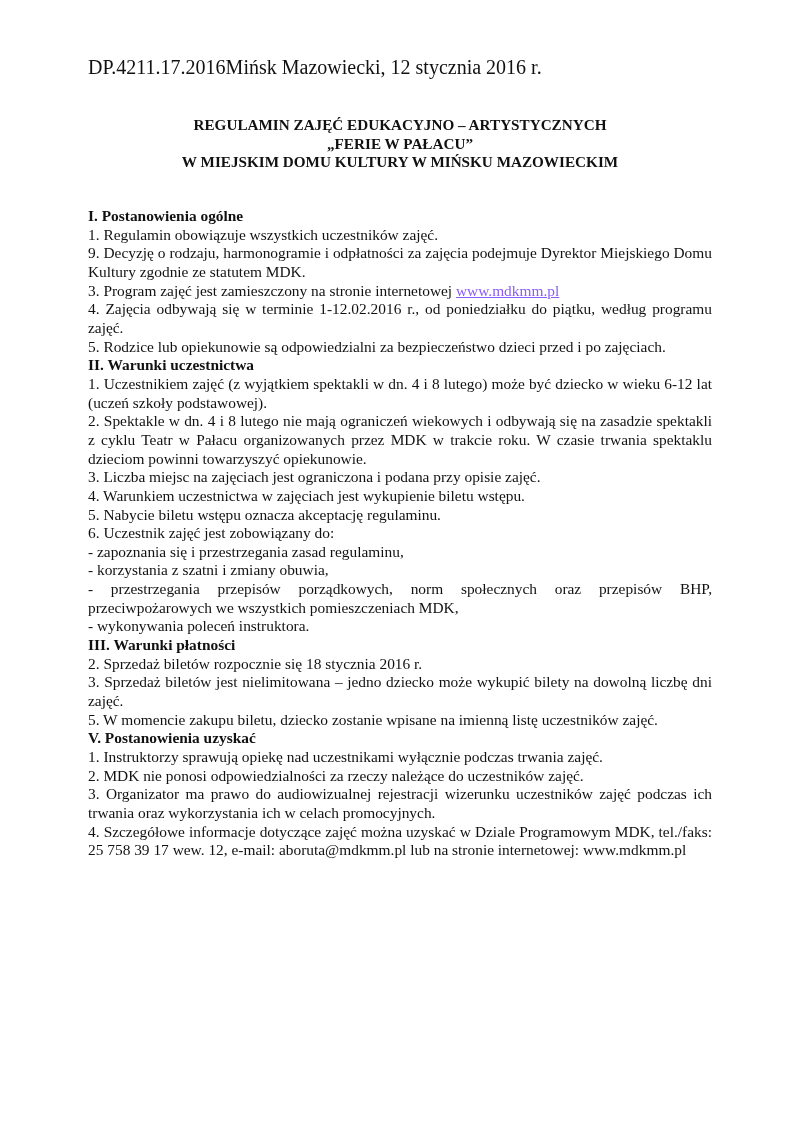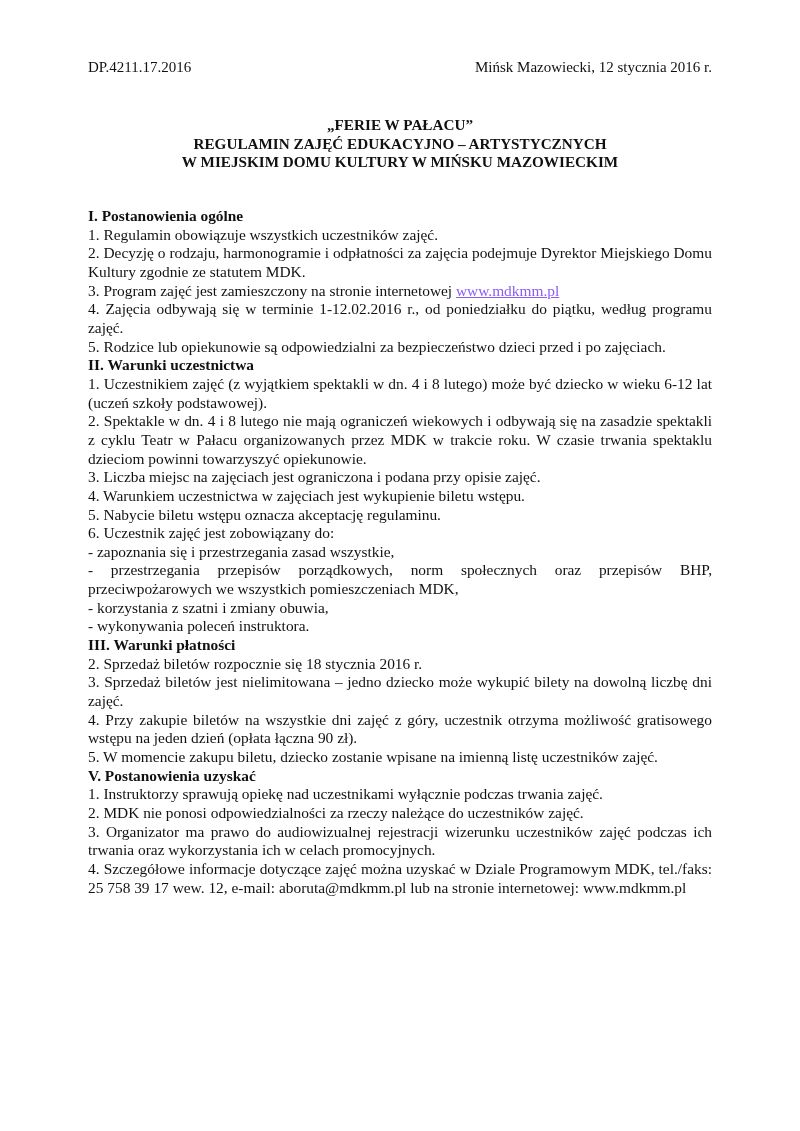--- a/index.html
+++ b/index.html
@@ -4,22 +4,22 @@
 <style>
   html, body { margin: 0; padding: 0; background: #ffffff; }
   body {
     width: 800px; height: 1131px; position: relative; overflow: hidden;
     font-family: "Liberation Serif", "DejaVu Serif", serif;
     color: #111111;
   }
   .page { position: absolute; left: 88px; top: 0; width: 624px; }
   .header-row {
     position: absolute; top: 58px; left: 0; width: 624px;
-    display: flex; justify-content: space-between;
-    font-size: 15px; line-height: 18px;
+    display: flex; justify-content: flex-start;
+    font-size: 20px; line-height: 18px;
   }
   .title-block {
     position: absolute; top: 116px; left: 0; width: 624px;
     text-align: center; font-weight: bold; font-size: 15.2px; line-height: 18.5px;
   }
   .body-block {
     position: absolute; top: 207px; left: 0; width: 624px;
     font-size: 15.4px; line-height: 18.65px; text-align: justify;
   }
   .body-block p { margin: 0; }
@@ -30,55 +30,54 @@
 <body>
 
 <div class="page">
 
   <div class="header-row">
     <span>DP.4211.17.2016</span>
     <span>Mińsk Mazowiecki, 12 stycznia 2016 r.</span>
   </div>
 
   <div class="title-block">
+    <div>REGULAMIN ZAJĘĆ EDUKACYJNO – ARTYSTYCZNYCH</div>
     <div>„FERIE W PAŁACU”</div>
-    <div>REGULAMIN ZAJĘĆ EDUKACYJNO – ARTYSTYCZNYCH</div>
     <div>W MIEJSKIM DOMU KULTURY W MIŃSKU MAZOWIECKIM</div>
   </div>
 
   <div class="body-block">
 
     <div>
       <p class="section-heading">I. Postanowienia ogólne</p>
       <p>1. Regulamin obowiązuje wszystkich uczestników zajęć.</p>
-      <p>2. Decyzję o rodzaju, harmonogramie i odpłatności za zajęcia podejmuje Dyrektor Miejskiego Domu Kultury zgodnie ze statutem MDK.</p>
+      <p>9. Decyzję o rodzaju, harmonogramie i odpłatności za zajęcia podejmuje Dyrektor Miejskiego Domu Kultury zgodnie ze statutem MDK.</p>
       <p><span>3. Program zajęć jest zamieszczony na stronie internetowej </span><a class="link">www.mdkmm.pl</a></p>
       <p>4. Zajęcia odbywają się w terminie 1-12.02.2016 r., od poniedziałku do piątku, według programu zajęć.</p>
       <p>5. Rodzice lub opiekunowie są odpowiedzialni za bezpieczeństwo dzieci przed i po zajęciach.</p>
     </div>
 
     <div>
       <p class="section-heading">II. Warunki uczestnictwa</p>
       <p>1. Uczestnikiem zajęć (z wyjątkiem spektakli w dn. 4 i 8 lutego) może być dziecko w wieku 6-12 lat (uczeń szkoły podstawowej).</p>
       <p>2. Spektakle w dn. 4 i 8 lutego nie mają ograniczeń wiekowych i odbywają się na zasadzie spektakli z cyklu Teatr w Pałacu organizowanych przez MDK w trakcie roku. W czasie trwania spektaklu dzieciom powinni towarzyszyć opiekunowie.</p>
       <p>3. Liczba miejsc na zajęciach jest ograniczona i podana przy opisie zajęć.</p>
       <p>4. Warunkiem uczestnictwa w zajęciach jest wykupienie biletu wstępu.</p>
       <p>5. Nabycie biletu wstępu oznacza akceptację regulaminu.</p>
       <p>6. Uczestnik zajęć jest zobowiązany do:</p>
-      <p>- zapoznania się i przestrzegania zasad wszystkie,</p>
+      <p>- zapoznania się i przestrzegania zasad regulaminu,</p>
+      <p>- korzystania z szatni i zmiany obuwia,</p>
       <p>- przestrzegania przepisów porządkowych, norm społecznych oraz przepisów BHP, przeciwpożarowych we wszystkich pomieszczeniach MDK,</p>
-      <p>- korzystania z szatni i zmiany obuwia,</p>
       <p>- wykonywania poleceń instruktora.</p>
     </div>
 
     <div>
       <p class="section-heading">III. Warunki płatności</p>
       <p>2. Sprzedaż biletów rozpocznie się 18 stycznia 2016 r.</p>
       <p>3. Sprzedaż biletów jest nielimitowana – jedno dziecko może wykupić bilety na dowolną liczbę dni zajęć.</p>
-      <p>4. Przy zakupie biletów na wszystkie dni zajęć z góry, uczestnik otrzyma możliwość gratisowego wstępu na jeden dzień (opłata łączna 90 zł).</p>
       <p>5. W momencie zakupu biletu, dziecko zostanie wpisane na imienną listę uczestników zajęć.</p>
     </div>
 
     <div>
       <p class="section-heading">V. Postanowienia uzyskać</p>
       <p>1. Instruktorzy sprawują opiekę nad uczestnikami wyłącznie podczas trwania zajęć.</p>
       <p>2. MDK nie ponosi odpowiedzialności za rzeczy należące do uczestników zajęć.</p>
       <p>3. Organizator ma prawo do audiowizualnej rejestracji wizerunku uczestników zajęć podczas ich trwania oraz wykorzystania ich w celach promocyjnych.</p>
       <p>4. Szczegółowe informacje dotyczące zajęć można uzyskać w Dziale Programowym MDK, tel./faks: 25 758 39 17 wew. 12, e-mail: aboruta@mdkmm.pl lub na stronie internetowej: www.mdkmm.pl</p>
     </div>

